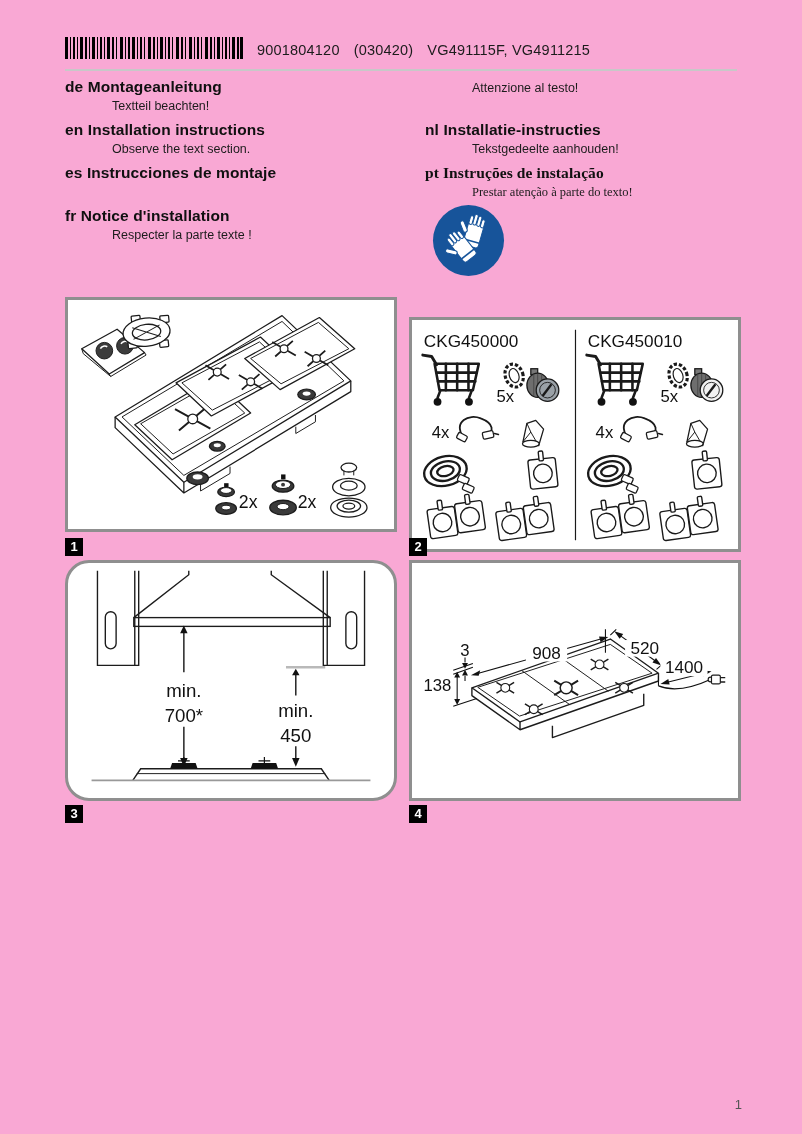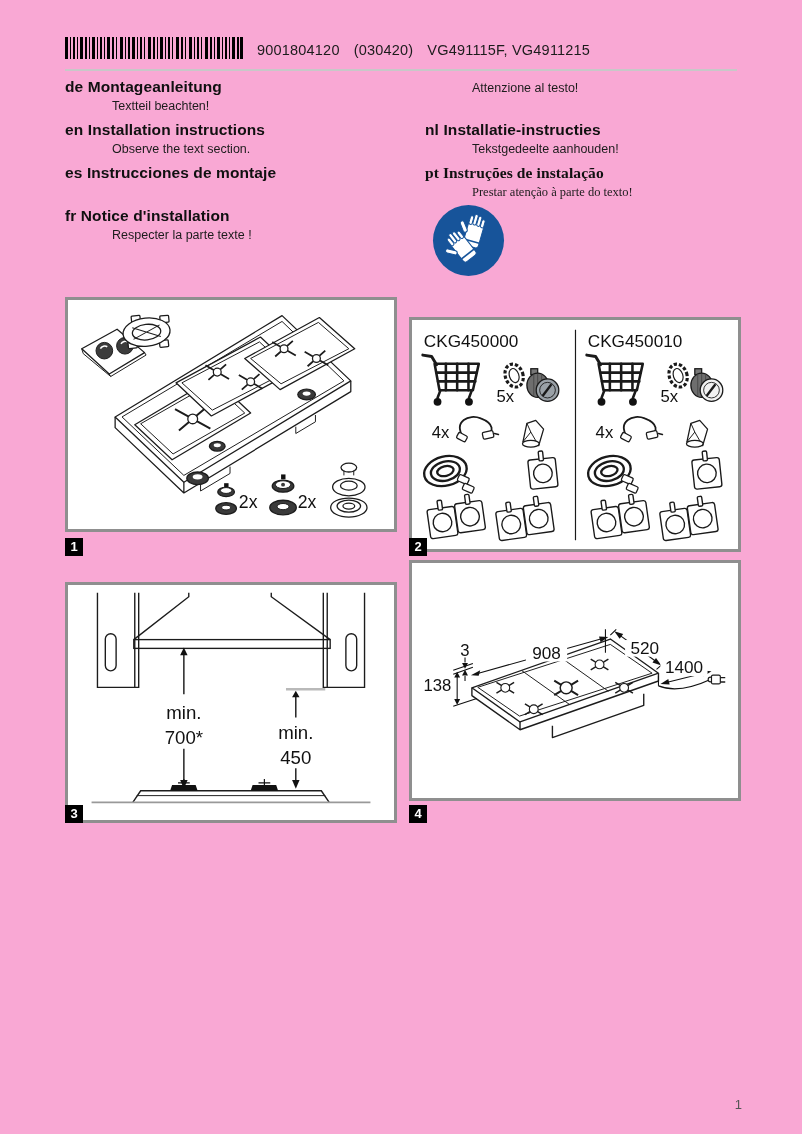--- a/index.html
+++ b/index.html
@@ -13,21 +13,21 @@
   .lang{width:340px;}
   .lang-title{font-size:15.5px;font-weight:700;letter-spacing:.1px;color:#101010;}
   .lang-sub{font-size:12.5px;margin:3px 0 0 47px;color:#1c1c1c;}
   .l0{left:65px;top:78px;} .l1{left:65px;top:121px;} .l2{left:65px;top:164px;} .l3{left:65px;top:207px;}
   .l4{left:425px;top:78px;} .l5{left:425px;top:121px;} .l6{left:425px;top:164px;font-family:Liberation Serif, serif;}
   .glove{left:431px;top:203px;}
   .glove-svg{color:#17549a;}
   .panel{border:3px solid #8f8f8f;background:#fff;box-sizing:border-box;}
   #p1{left:65px;top:297px;width:332px;height:235px;}
   #p2{left:409px;top:297px;width:332px;height:235px;margin-top:20px;}
-  #p3{left:65px;top:582px;width:332px;height:241px;}
+  #p3{left:65px;top:560px;width:332px;height:241px;border-radius:24px;}
   #p4{left:409px;top:560px;width:332px;height:241px;}
   .panel svg{display:block;}
   .badge{width:18px;height:18px;background:#000;color:#fff;font-size:13px;font-weight:700;
          text-align:center;line-height:18px;}
   #b1{left:65px;top:538px;} #b2{left:409px;top:538px;} #b3{left:65px;top:805px;} #b4{left:409px;top:805px;}
   .pagenum{left:714px;top:1097px;width:28px;text-align:right;font-size:13px;color:#555;}
   svg text{font-family:"Liberation Sans","DejaVu Sans",sans-serif;fill:#111;}
 </style>
 </head>
 <body>

